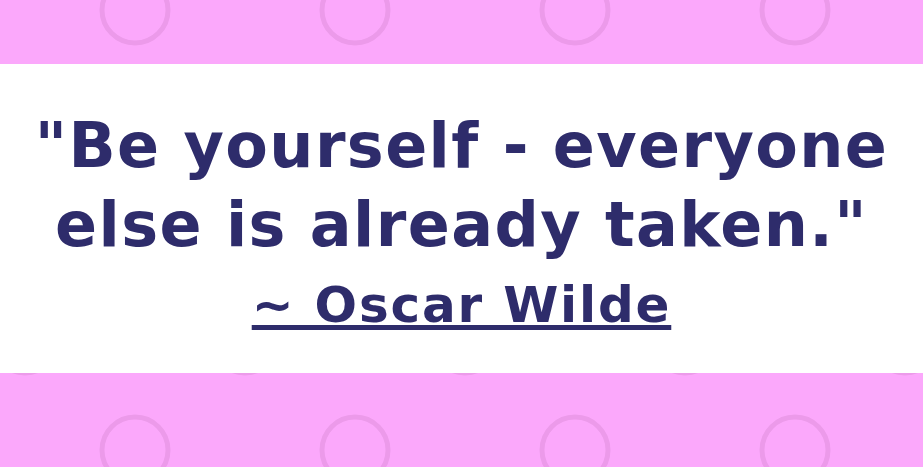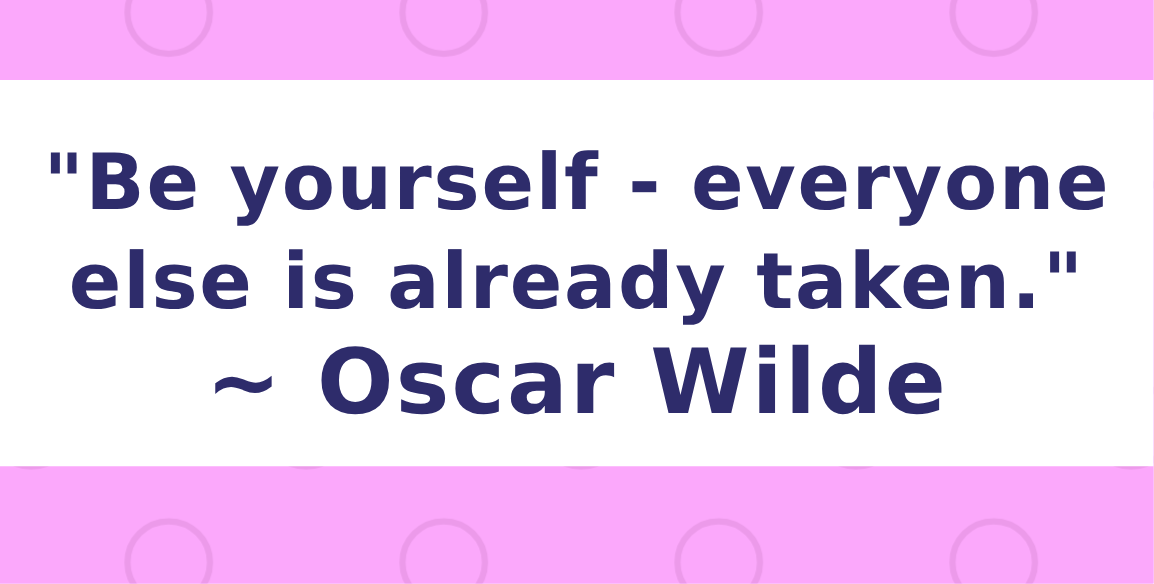--- a/index.html
+++ b/index.html
@@ -64,23 +64,24 @@
     letter-spacing: 1.6px;
     white-space: nowrap;
   }
 
   .quote-line.line-body {
     font-size: 62px;
     letter-spacing: 1.4px;
   }
 
   .quote-line.line-attrib {
-    font-size: 72px;
+    font-size: 50px;
     letter-spacing: 1.8px;
     line-height: 82px;
+    text-decoration: underline;
   }
 </style>
 </head>
 <body>
 
 <div id="quote-card">
 
   <div class="pattern-layer">
     <svg viewBox="0 0 923 467" xmlns="http://www.w3.org/2000/svg" aria-hidden="true">
       <defs>

